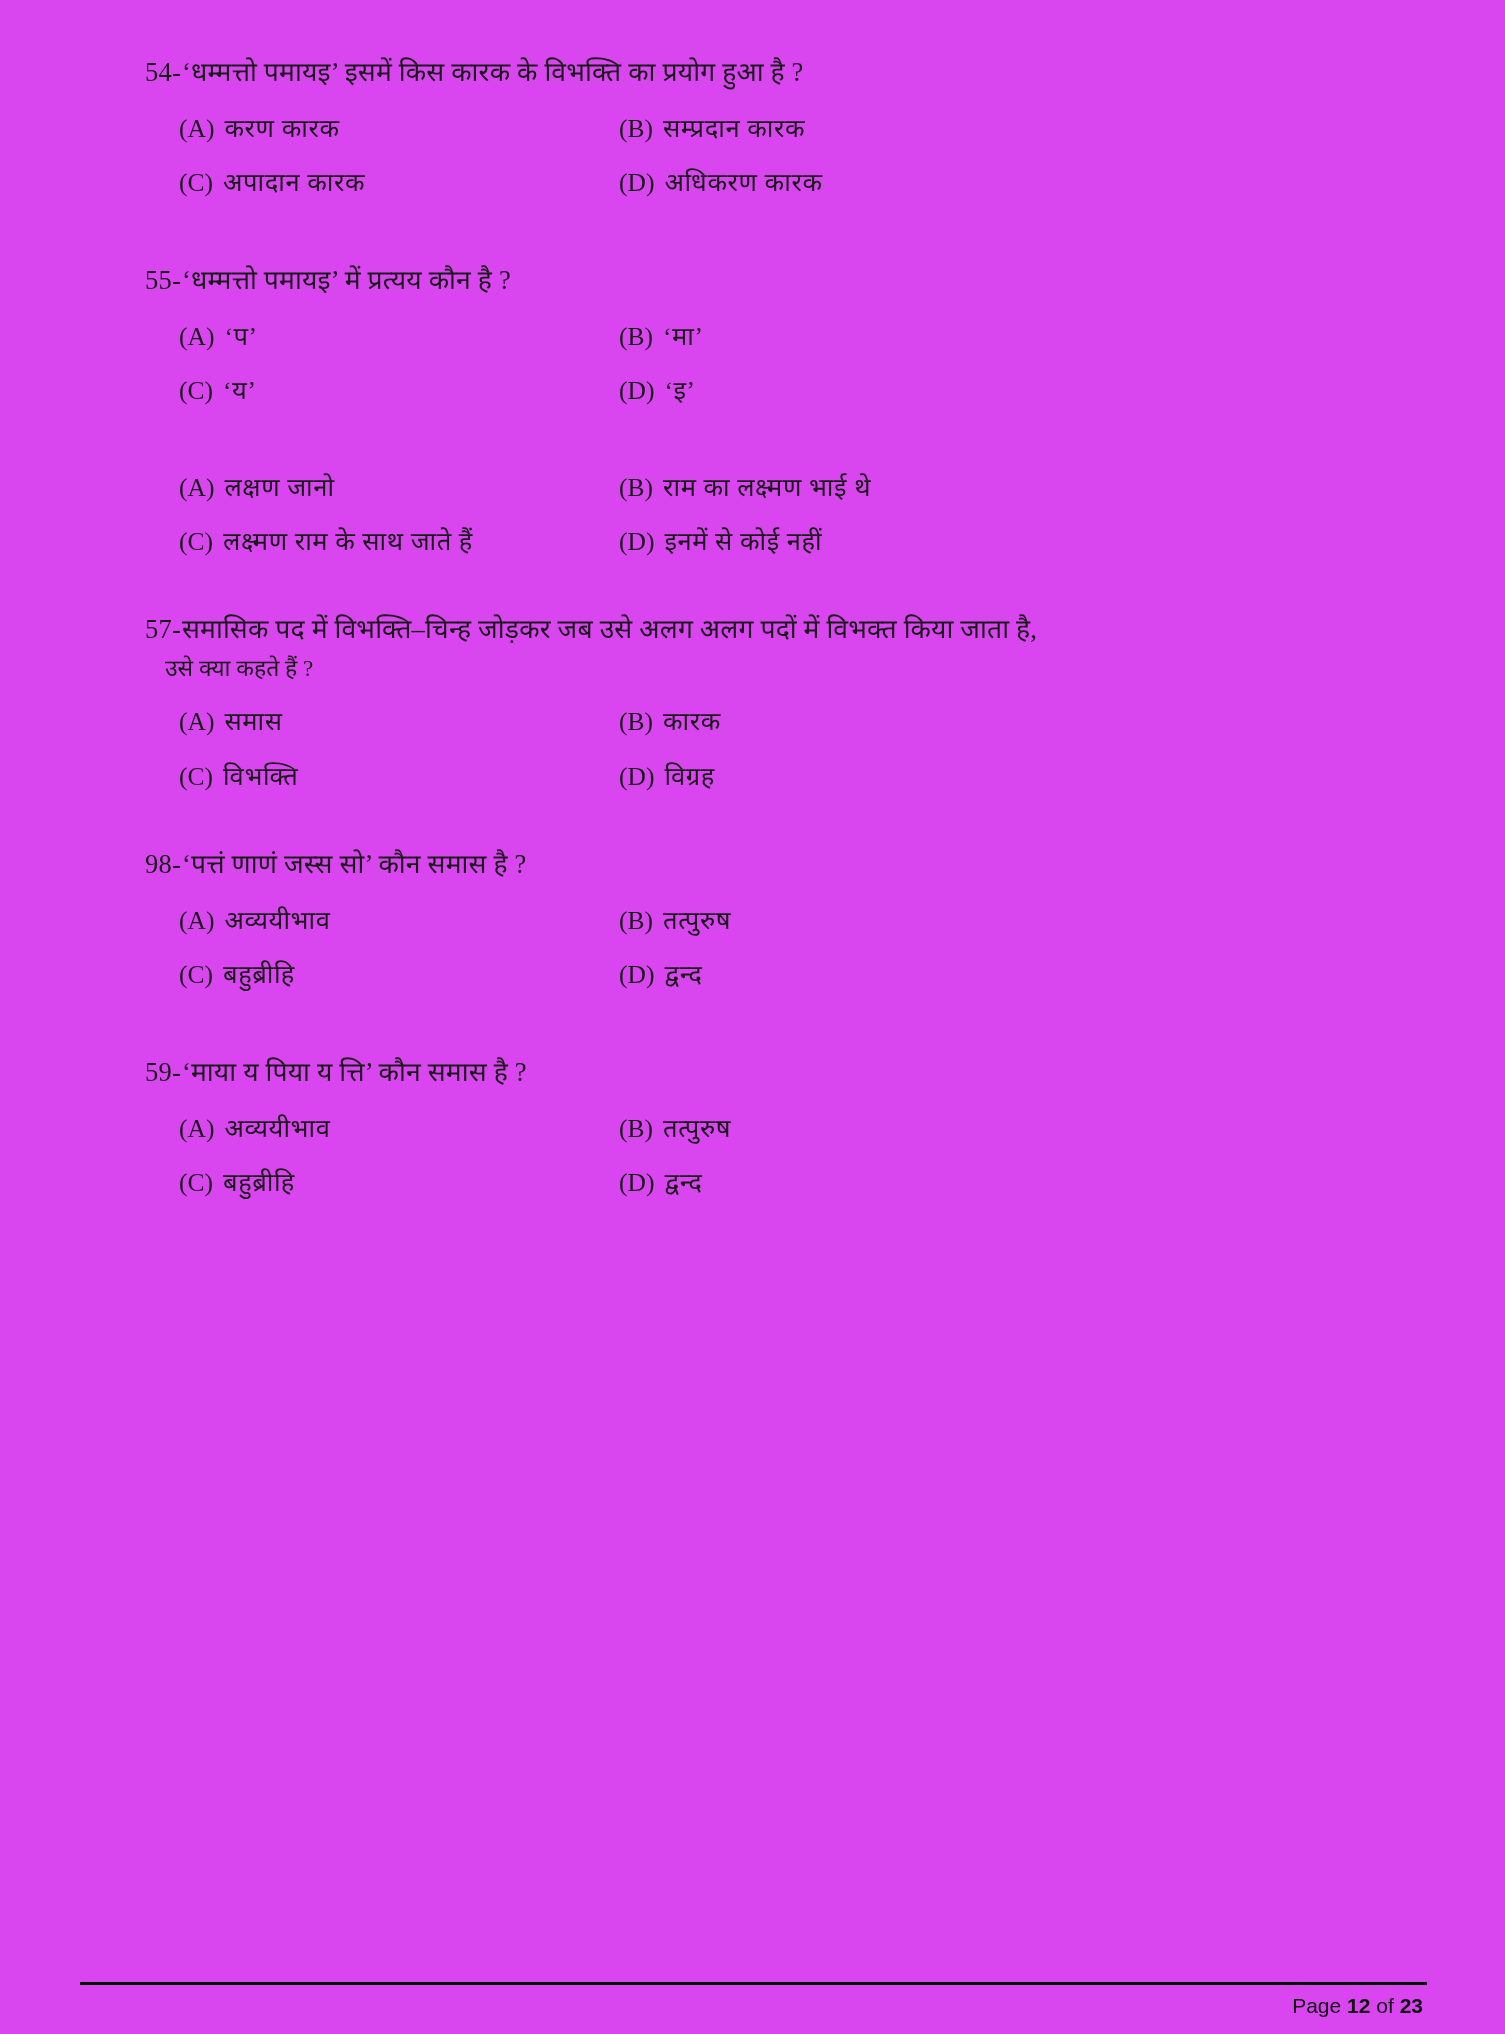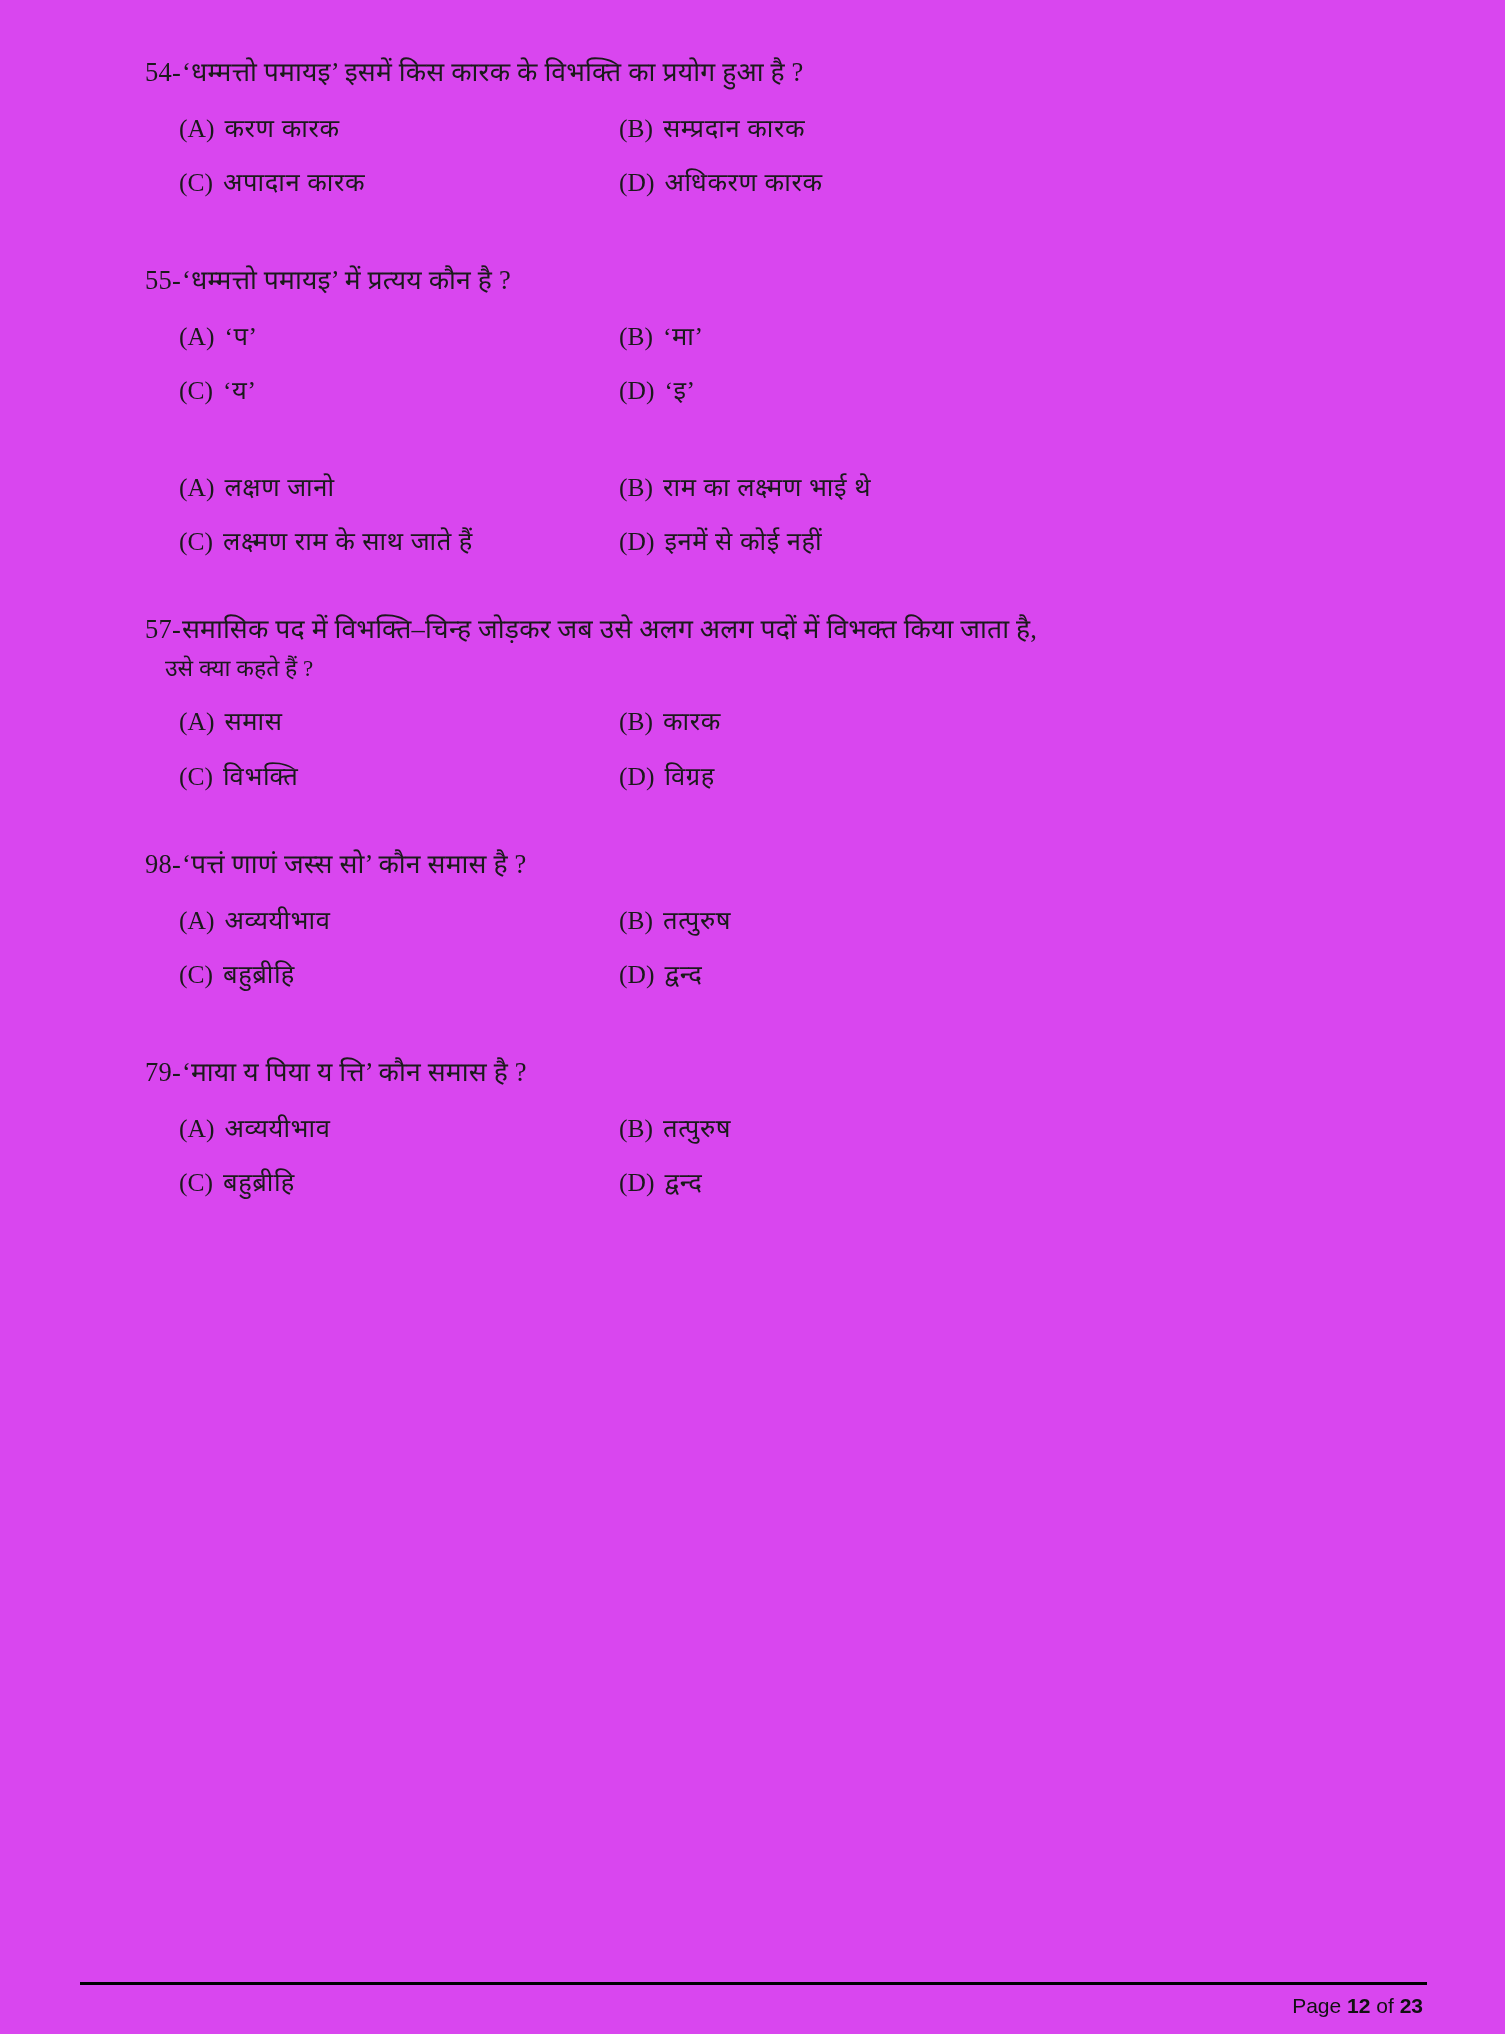--- a/index.html
+++ b/index.html
@@ -252,21 +252,21 @@
           <div class="opt opt-d">
             <span class="opt-key">(D)</span>
             <span class="opt-label">द्वन्द</span>
           </div>
         </div>
       </div>
     </div>
 
     <div class="question-block">
       <div class="q-line">
-        <span class="q-number">79-</span>
+        <span class="q-number">59-</span>
         <span class="q-text">‘माया य पिया य त्ति’ कौन समास है ?</span>
       </div>
       <div class="options">
         <div class="opt-row">
           <div class="opt opt-a">
             <span class="opt-key">(A)</span>
             <span class="opt-label">अव्ययीभाव</span>
           </div>
           <div class="opt opt-b">
             <span class="opt-key">(B)</span>

